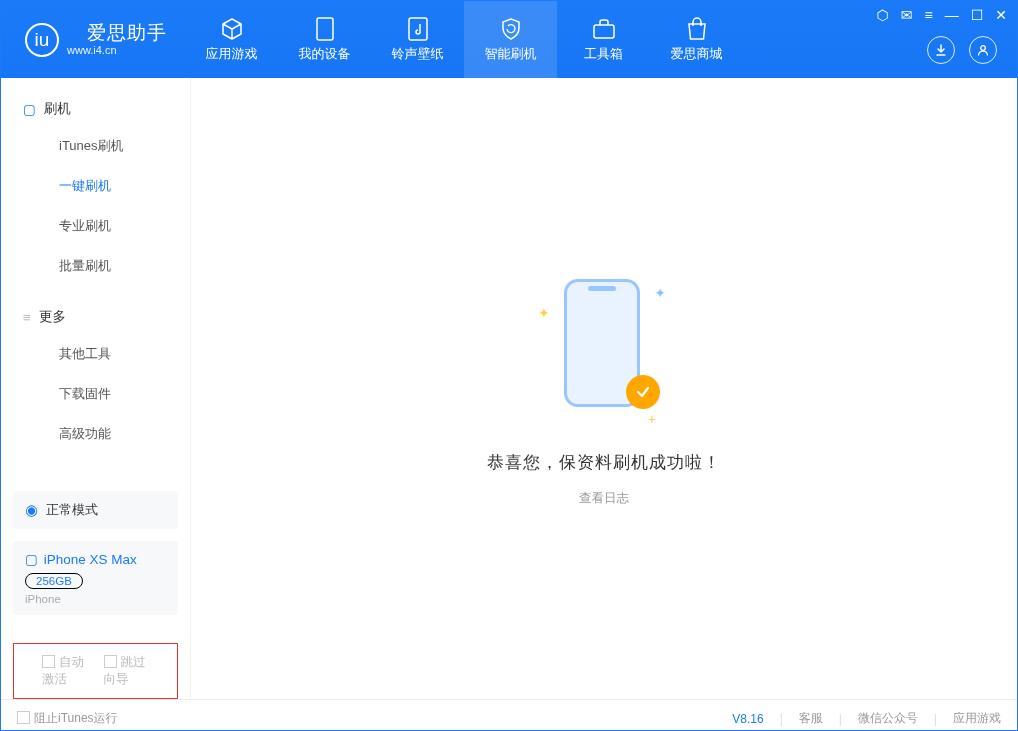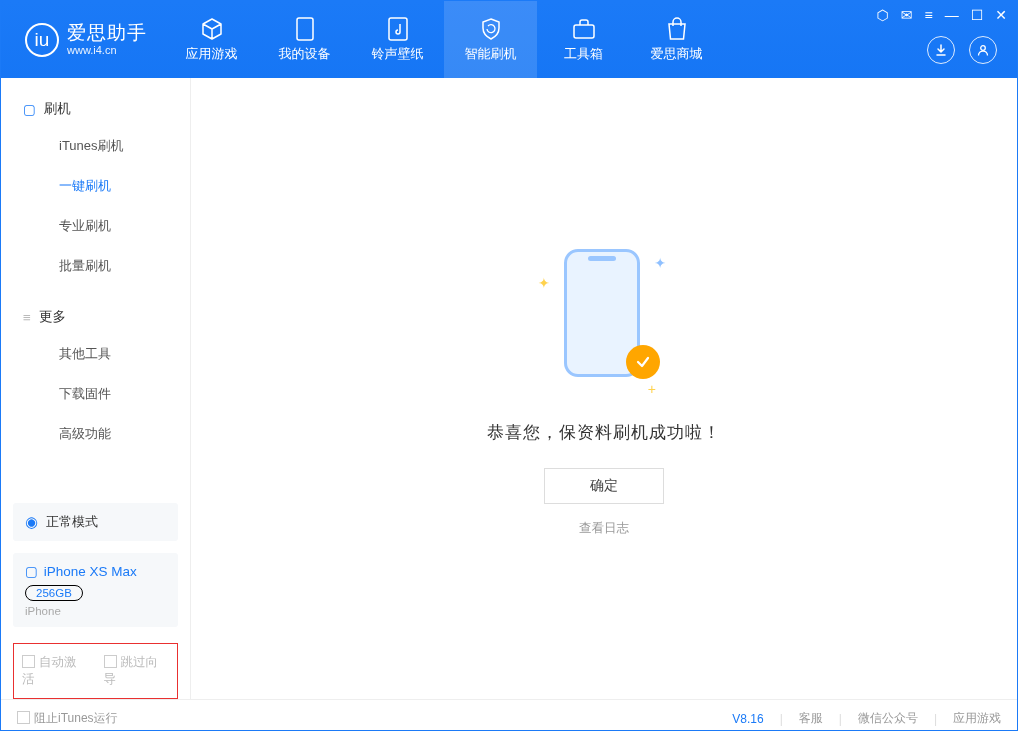--- a/index.html
+++ b/index.html
@@ -1,21 +1,21 @@
 <!DOCTYPE html>
 <html><head>
 <meta charset="utf-8">
 <style>
 * { margin: 0; padding: 0; box-sizing: border-box; font-family: "Microsoft YaHei", Arial, sans-serif; }
 body { background: #fff; width: 1018px; height: 731px; overflow: hidden; border: 1px solid #1b7af7; }
 .header { height: 77px; background: linear-gradient(to bottom, #1b7af7, #1676f5); display: flex; align-items: center; color: #fff; position: relative; }
 .logo-area { display: flex; align-items: center; padding: 0 18px 0 24px; gap: 8px; }
 .logo-circle { width: 34px; height: 34px; border-radius: 50%; border: 2.5px solid #fff; display: flex; align-items: center; justify-content: center; font-weight: normal; font-size: 19px; }
 .brand { line-height: 1.1; }
-.brand-name { font-size: 19px; font-weight: 500; letter-spacing: 1px;}
+.brand-name { font-size: 19px; font-weight: 500; letter-spacing: 1px; margin-left: 20px;}
 .brand-url  { font-size: 11px; opacity: .9; }
 .nav { display: flex; height: 100%; }
 .nav-item { width: 93px; height: 100%; display: flex; flex-direction: column; align-items: center; justify-content: center; gap: 4px; cursor: pointer; font-size: 13px; }
 .nav-item.active { background: rgba(255,255,255,.14); }
 .nav-icon { width: 24px; height: 24px; display:flex; align-items:center; justify-content:center; }
 .win-controls { position: absolute; top: 6px; right: 10px; display: flex; gap: 12px; font-size: 14px; }
 .win-controls span { cursor: pointer; }
 .header-right-icons { position: absolute; right: 20px; bottom: 14px; display: flex; gap: 14px; }
 .circle-btn { width: 28px; height: 28px; border: 1.5px solid rgba(255,255,255,.85); border-radius: 50%; display:flex; align-items:center; justify-content:center; cursor:pointer; }
 
@@ -24,21 +24,21 @@
 .side-group { padding-top: 14px; }
 .side-header { display:flex; align-items:center; gap:8px; padding: 8px 22px; font-size: 13.5px; color:#333; }
 .side-sub    { padding: 11px 22px 11px 58px; font-size: 13px; color:#555; cursor:pointer; }
 .side-sub.active { color:#1b7af7; }
 .sidebar-spacer{ flex:1; }
 .mode-box, .device-box { margin: 6px 12px; background:#f6f8fa; border-radius:3px; padding:10px 12px; font-size:13px; color:#333; }
 .mode-box{ display:flex; align-items:center; gap:8px;}
 .device-name{ color:#1b7af7; font-weight:500; font-size:13.5px; display:flex; align-items:center; gap:6px;}
 .capacity { display:inline-block; margin-top:6px; padding:1px 10px; border:1px solid #000000; color:#1b7af7; border-radius:10px; font-size:11.5px; }
 .device-type{ font-size:11.5px; color:#aaa; margin-top:4px; }
-.opt-row{ margin:10px 12px 0; padding:10px 8px; border:1.5px solid #e93030; display:flex; gap:16px; font-size:12.5px; color:#bbb; }
+.opt-row{ margin:22px 12px 0; padding:10px 28px; border:1.5px solid #e93030; display:flex; gap:16px; font-size:12.5px; color:#bbb; }
 .chk{ width:13px; height:13px; border:1px solid #ccc; display:inline-block; vertical-align:-2px; margin-right:4px;}
 
 .main { flex:1; position:relative; display:flex; flex-direction:column; align-items:center; justify-content:center; }
 .phone-illus{ position:relative; width:120px; height:150px; margin-bottom: 30px;}
 .phone-body{ position:absolute; left:20px; top:8px; width:76px; height:128px; border:3px solid #9ac6ff; border-radius:14px; background:#e9f3ff;}
 .phone-body::before{ content:""; position:absolute; top:4px; left:50%; transform:translateX(-50%); width:28px; height:5px; background:#9ac6ff; border-radius:3px;}
 .check-badge{ position:absolute; right:4px; bottom:12px; width:34px; height:34px; background:#ffa600; border-radius:50%; display:flex; align-items:center; justify-content:center;}
 .sparkle{ position:absolute; color:#ffd24d; font-size:14px;}
 .sparkle.s1{ left:-6px; top:34px;} .sparkle.s2{ right:-2px; top:14px; color:#8fc0ff;} .sparkle.s3{ right:8px; bottom:-6px;}
 .success-text{ font-size:17px; color:#333; letter-spacing:1px; }
@@ -186,21 +186,20 @@
       <div class="check-badge">
           <svg width="18" height="18" viewBox="0 0 18 18">
             <path d="M4 9 L8 13 L14 5" stroke="#fff" stroke-width="2.2" fill="none" stroke-linecap="round" stroke-linejoin="round"></path>
           </svg>
         </div>
       <span class="sparkle s1">✦</span>
       <span class="sparkle s2">✦</span>
       <span class="sparkle s3">+</span>
     </div>
     <div class="success-text">恭喜您，保资料刷机成功啦！</div>
-    <button class="ok-btn">确定</button>
     <div class="view-log">查看日志</div>
   </div>
 </div>
 
 <div class="status-bar">
   <div class="status-left">
     <label><span class="chk"></span><span>阻止iTunes运行</span></label>
   </div>
   <div class="status-right">
     <span class="ver">V8.16</span>

